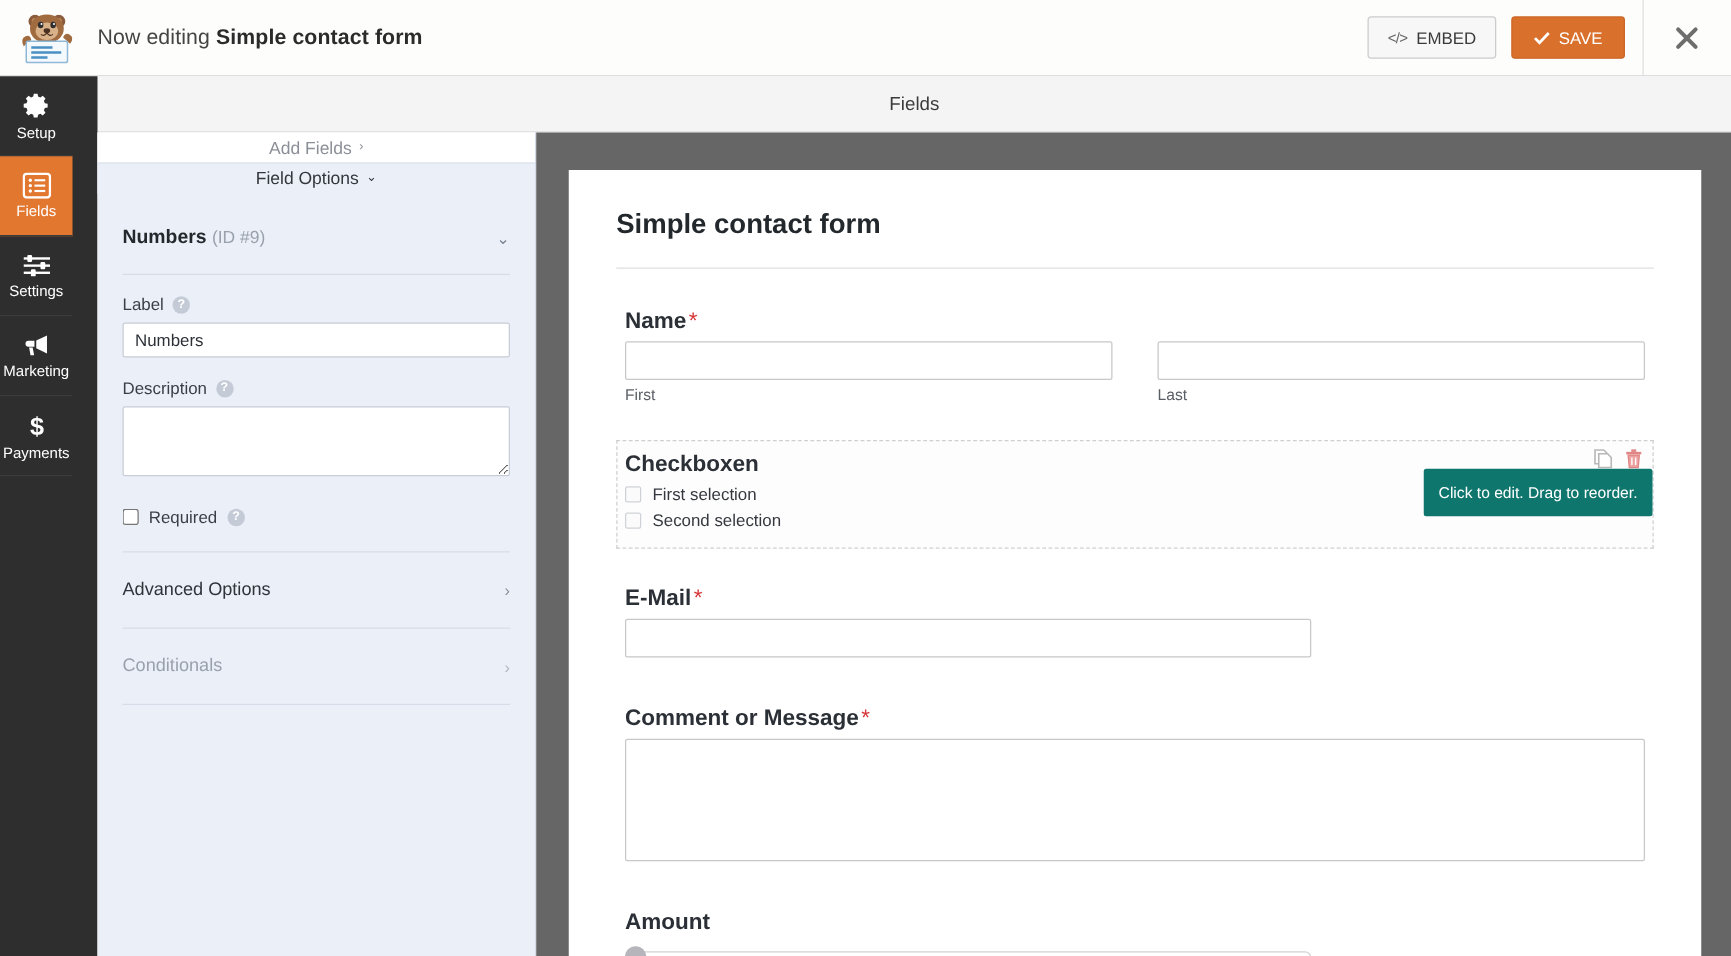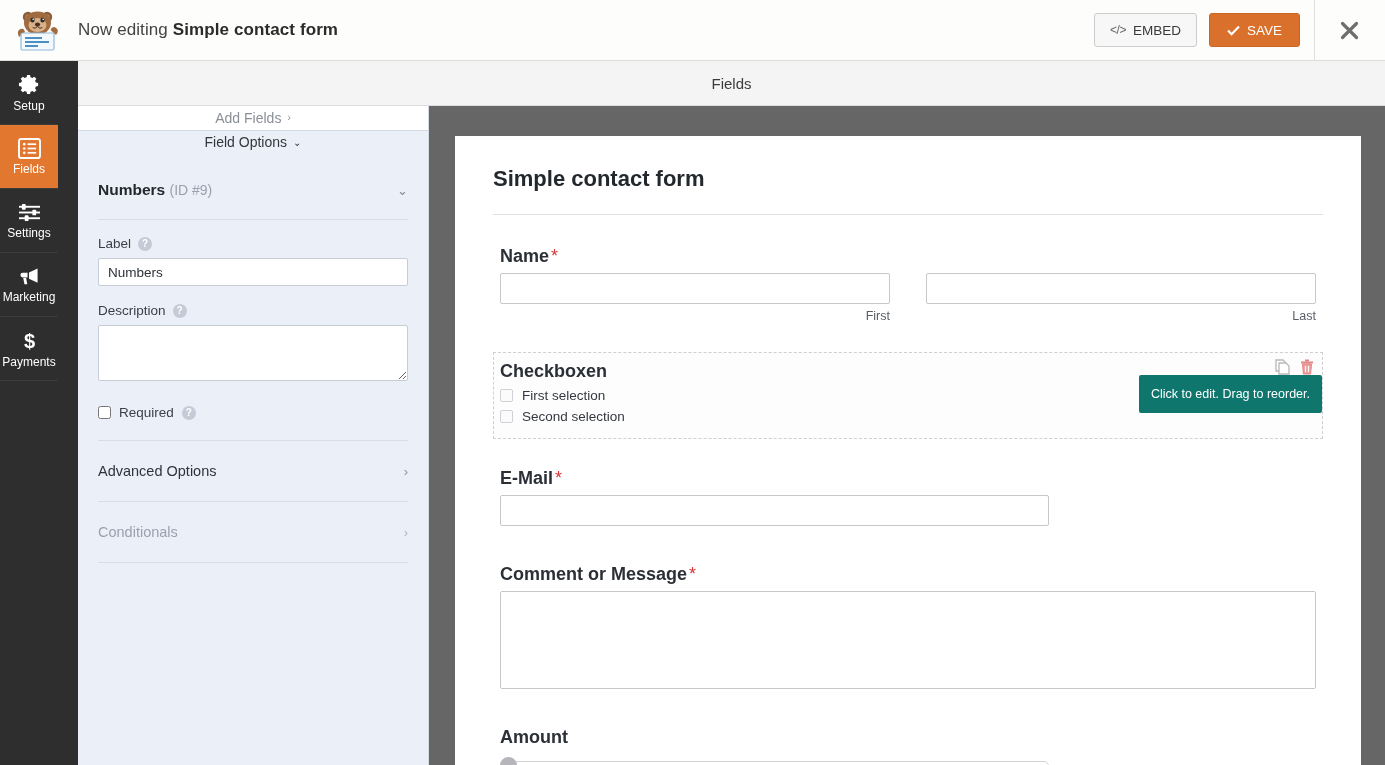--- a/index.html
+++ b/index.html
@@ -161,21 +161,21 @@
   .fld { margin-bottom: 20px; padding: 8px 6px; border: 1px dashed transparent; }
   .fld-label {
     font-size: 18px; font-weight: bold; color: #2b2f36; margin-bottom: 6px;
   }
   .req { color: #d63638; font-weight: normal; margin-left: 2px; }
   .in-box {
     height: 31px; border: 1px solid #c8c8c8; border-radius: 2px; background: #fff;
   }
   .sublabel { font-size: 12.5px; color: #5a5f66; margin-top: 5px; }
   .row2 { display: flex; gap: 36px; }
-  .row2 > div { flex: 1; text-align: right; }
+  .row2 > div { flex: 1; }
 
   .fld.hovered {
     border-color: #cfcfcf; background: #fdfdfd; position: relative;
   }
   .fld-icons {
     position: absolute; right: 8px; top: 6px; display: flex; gap: 10px;
   }
   .icon-btn { cursor: pointer; display: block; }
   .opt-line {
     display: flex; align-items: center; gap: 9px; margin-bottom: 6px;

